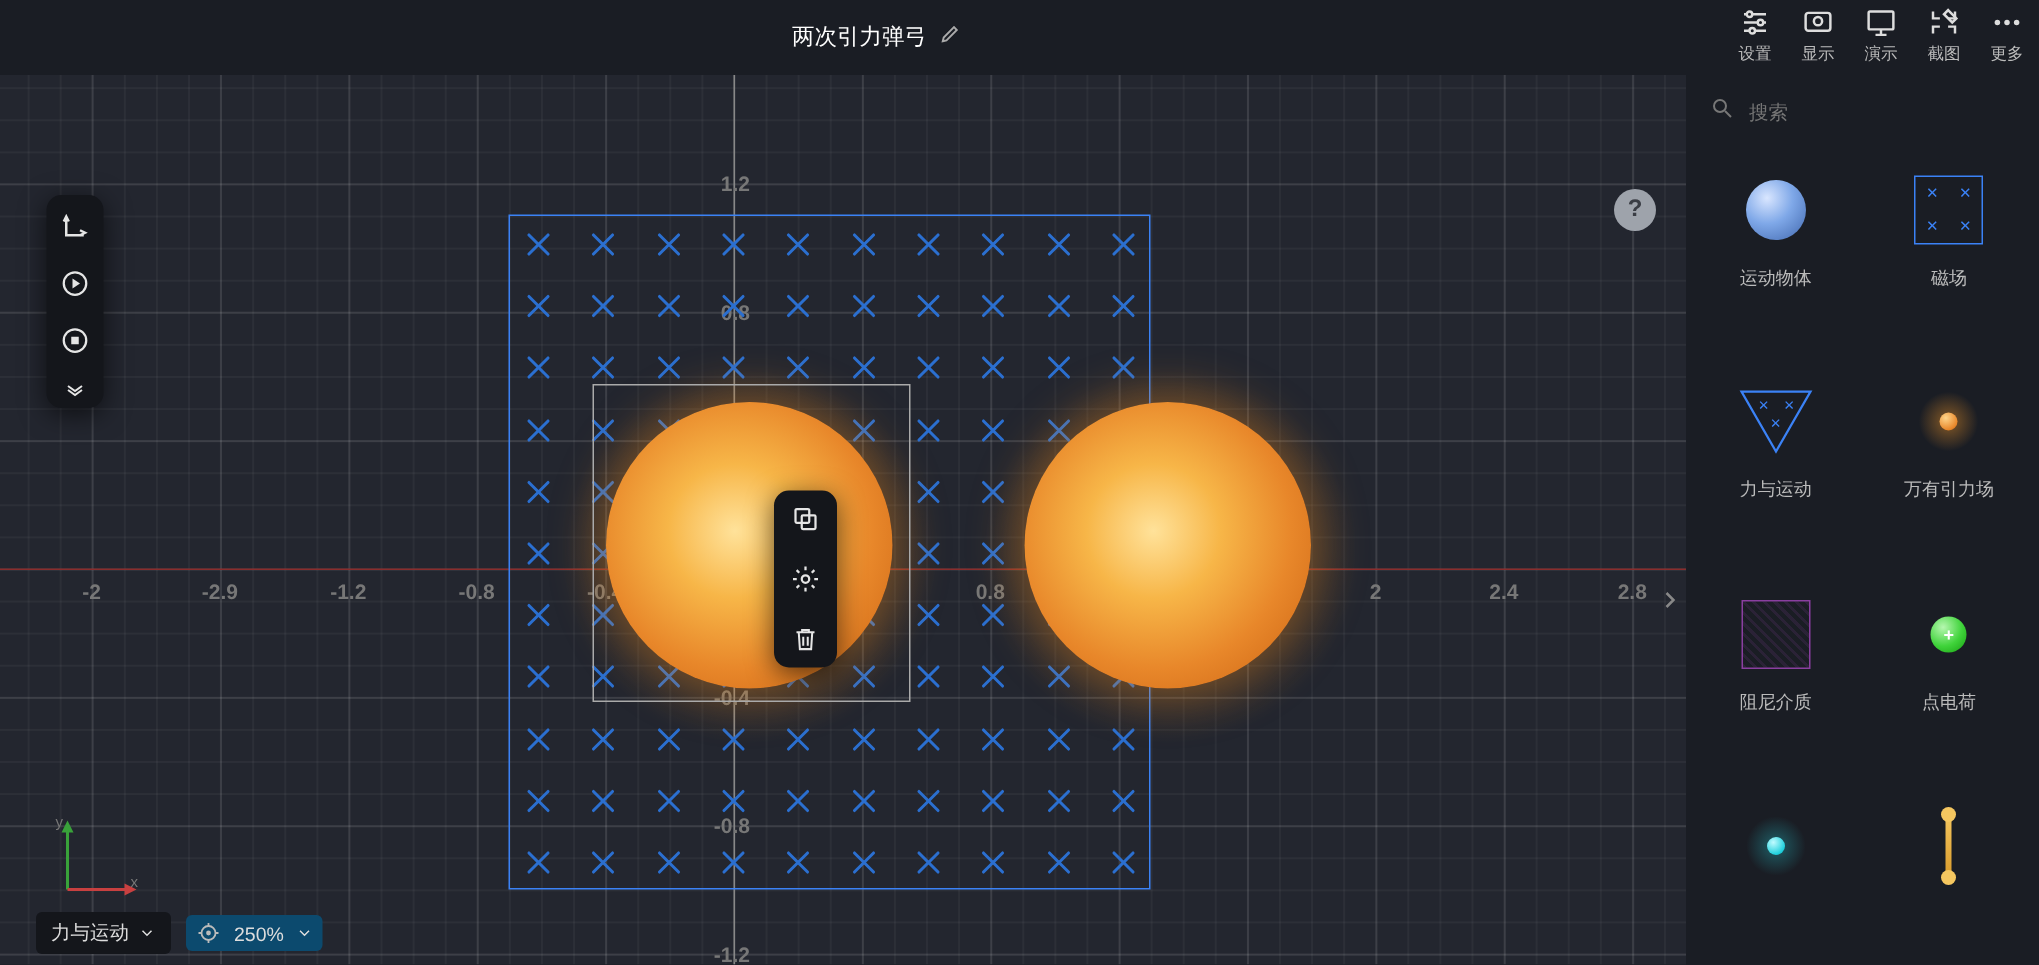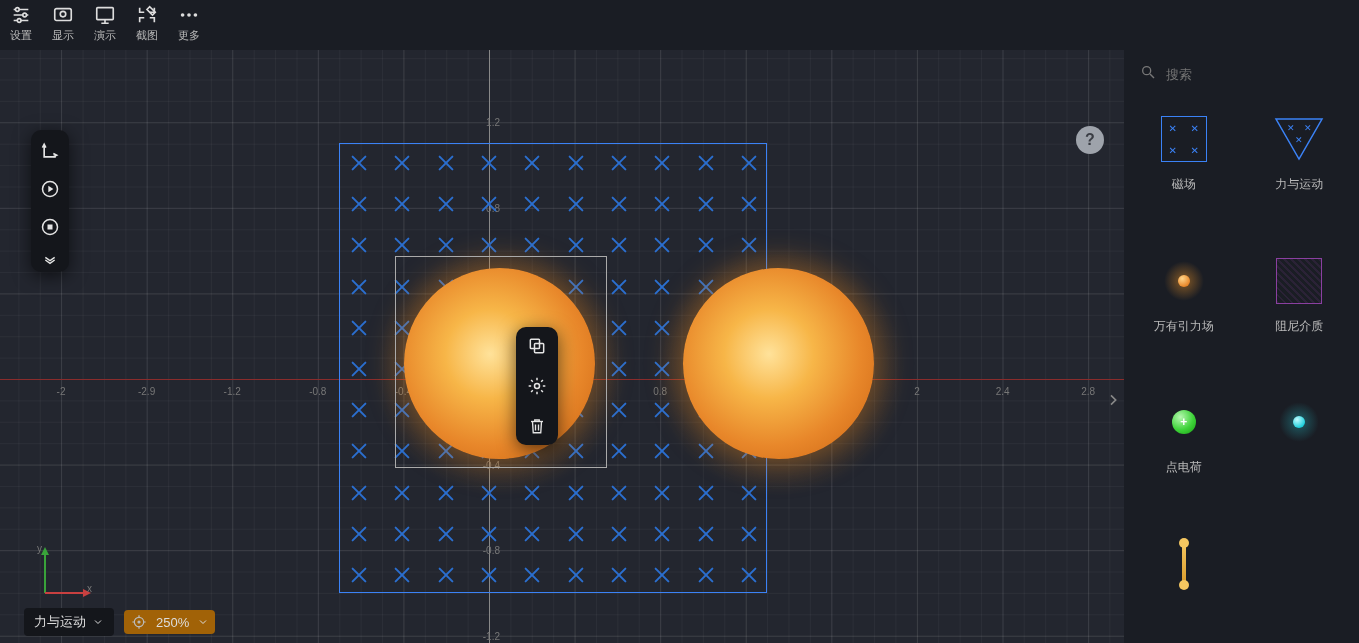--- a/index.html
+++ b/index.html
@@ -24,21 +24,21 @@
   }
   .grid-major{
     background-image:
       linear-gradient(to right, rgba(255,255,255,0.08) 1px, transparent 1px),
       linear-gradient(to bottom, rgba(255,255,255,0.08) 1px, transparent 1px);
     background-size: 85.6px 85.6px;
     background-position: 489px 329px;
   }
   .axis-x{ position:absolute; left:0; right:0; top:328.5px; height:1px; background:#8a2c2c; }
   .axis-y{ position:absolute; top:0; bottom:0; left:488.5px; width:1px; background:#888; }
-  .tick{ position:absolute; font-size:10px; color:#777; }
+  .tick{ position:absolute; font-size:14px; color:#777;font-weight:bold; }
   .tick.x{ top:336px; transform:translateX(-50%); }
   .tick.y{ left:470px; transform:translateY(-50%); text-align:right; width:30px; }
   
   .mfield{ position:absolute; left:339px; top:93px; width:428px; height:450px; border:1px solid #3b82f6; }
   .mcross{ position:absolute; width:18px; height:18px; }
   .mcross:before, .mcross:after{ content:""; position:absolute; left:8px; top:-1px; width:2px; height:20px; background:#2b6fd0; border-radius:1px; }
   .mcross:before{ transform:rotate(45deg); }
   .mcross:after{ transform:rotate(-45deg); }
   
   .sel{ position:absolute; left:395px; top:206px; width:212px; height:212px; border:1px solid #aaa; }
@@ -56,21 +56,21 @@
   .ltool .li{ width:22px; height:22px; color:#e5e5e5; cursor:pointer; display:flex; align-items:center; justify-content:center;}
   
   .help{ position:absolute; right:20px; top:76px; width:28px; height:28px; border-radius:50%; background:#9ea3ab; color:#3a3d44; display:flex; align-items:center; justify-content:center; font-weight:700; font-size:16px; cursor:pointer;}
   
   .panel-toggle{ position:absolute; right:2px; top:330px; width:18px; height:40px; display:flex; align-items:center; justify-content:center; color:#888; cursor:pointer;}
   
   .mini-axes{ position:absolute; left:35px; bottom:40px; width:60px; height:60px; color:#777; font-size:10px;}
   
   .bbar{ position:absolute; left:24px; bottom:6px; height:30px; display:flex; align-items:center; gap:10px; }
   .dd{ background:#14161b; color:#ddd; font-size:13px; padding:5px 10px; border-radius:4px; display:flex; align-items:center; gap:6px; cursor:pointer;}
-  .zoomwrap{ background:#a16207; border-radius:4px; display:flex; align-items:center; padding:3px 6px; gap:8px; color:#ddd; font-size:13px;}
+  .zoomwrap{ background:#0c4a6e; border-radius:4px; display:flex; align-items:center; padding:3px 6px; gap:8px; color:#ddd; font-size:13px;}
   .zoomwrap .zi{ width:18px; height:18px; display:flex; align-items:center; justify-content:center; color:#bbb;}
   
   .rpanel{ position:absolute; top:50px; right:0; bottom:0; width:235px; background:#1a1d24; display:flex; flex-direction:column; }
   .search{ display:flex; align-items:center; gap:10px; padding:14px 16px 10px; color:#777;}
   .search input{ flex:1; background:transparent; border:none; outline:none; color:#bbb; font-size:13px;}
   .grid2{ flex:1; overflow:auto; display:grid; grid-template-columns:1fr 1fr; gap:28px 8px; padding:18px 6px 10px; }
   .cell{ display:flex; flex-direction:column; align-items:center; gap:10px; color:#bbb; font-size:12px; cursor:pointer;}
   .ico{ width:54px; height:54px; display:flex; align-items:center; justify-content:center; }
   .blue-sphere{ width:40px; height:40px; border-radius:50%; background:radial-gradient(circle at 35% 30%, #d9e6ff 0%, #7fa8e8 45%, #3f66ad 100%); }
   .efield-lines{ width:46px; height:32px;}
@@ -85,20 +85,28 @@
   .cyan-orb{ width:40px; height:40px; border-radius:50%; background:radial-gradient(circle, rgba(40,220,230,0.35) 0%, rgba(40,220,230,0) 70%); position:relative;}
   .cyan-orb:after{ content:""; position:absolute; left:50%; top:50%; width:12px; height:12px; margin:-6px; border-radius:50%; background:radial-gradient(circle at 35% 30%, #c0fbff, #20d0dc 70%, #0a8e97);}
   .rod{ width:4px; height:44px; background:linear-gradient(#f5c760,#d89a2a); border-radius:2px; position:relative;}
   .rod:before,.rod:after{content:"";position:absolute;left:-3px;width:10px;height:10px;border-radius:50%;background:#f5c760;}
   .rod:before{top:-4px;} .rod:after{bottom:-4px;}
 </style>
 </head>
 <body>
 
 <div class="topbar">
+  <div class="top-center">
+    <span>两次引力弹弓</span>
+    <span class="edit-ic">
+      <svg viewBox="0 0 24 24" width="15" height="15" fill="none" stroke="currentColor" stroke-width="2">
+          <path d="M4 20l4-1 11-11-3-3L5 16z"></path>
+        </svg>
+    </span>
+  </div>
   <div class="top-right">
     <div class="tbtn">
       <span class="ic">
         <svg viewBox="0 0 24 24" width="22" height="22" fill="none" stroke="currentColor" stroke-width="1.8">
             <path d="M4 6h16M4 12h16M4 18h16"></path>
             <circle cx="8" cy="6" r="2" fill="#1a1d24"></circle>
             <circle cx="16" cy="12" r="2" fill="#1a1d24"></circle>
             <circle cx="10" cy="18" r="2" fill="#1a1d24"></circle>
           </svg>
       </span>
@@ -397,20 +405,26 @@
       <svg viewBox="0 0 24 24" width="16" height="16" fill="none" stroke="currentColor" stroke-width="2">
           <circle cx="10" cy="10" r="6"></circle>
           <line x1="15" y1="15" x2="21" y2="21"></line>
         </svg>
     </span>
     <input placeholder="搜索" style="">
   </div>
   <div class="grid2">
     <div class="cell">
       <div class="ico">
+          <div class="blue-sphere"></div>
+        </div>
+      <span>运动物体</span>
+    </div>
+    <div class="cell">
+      <div class="ico">
         <div class="magsq">
           <div class="mx" style="left:6px;top:6px">✕</div>
             <div class="mx" style="right:6px;top:6px">✕</div>
           <div class="mx" style="left:6px;bottom:6px">✕</div>
             <div class="mx" style="right:6px;bottom:6px">✕</div>
         </div>
       </div>
       <span>磁场</span>
     </div>
     <div class="cell">

